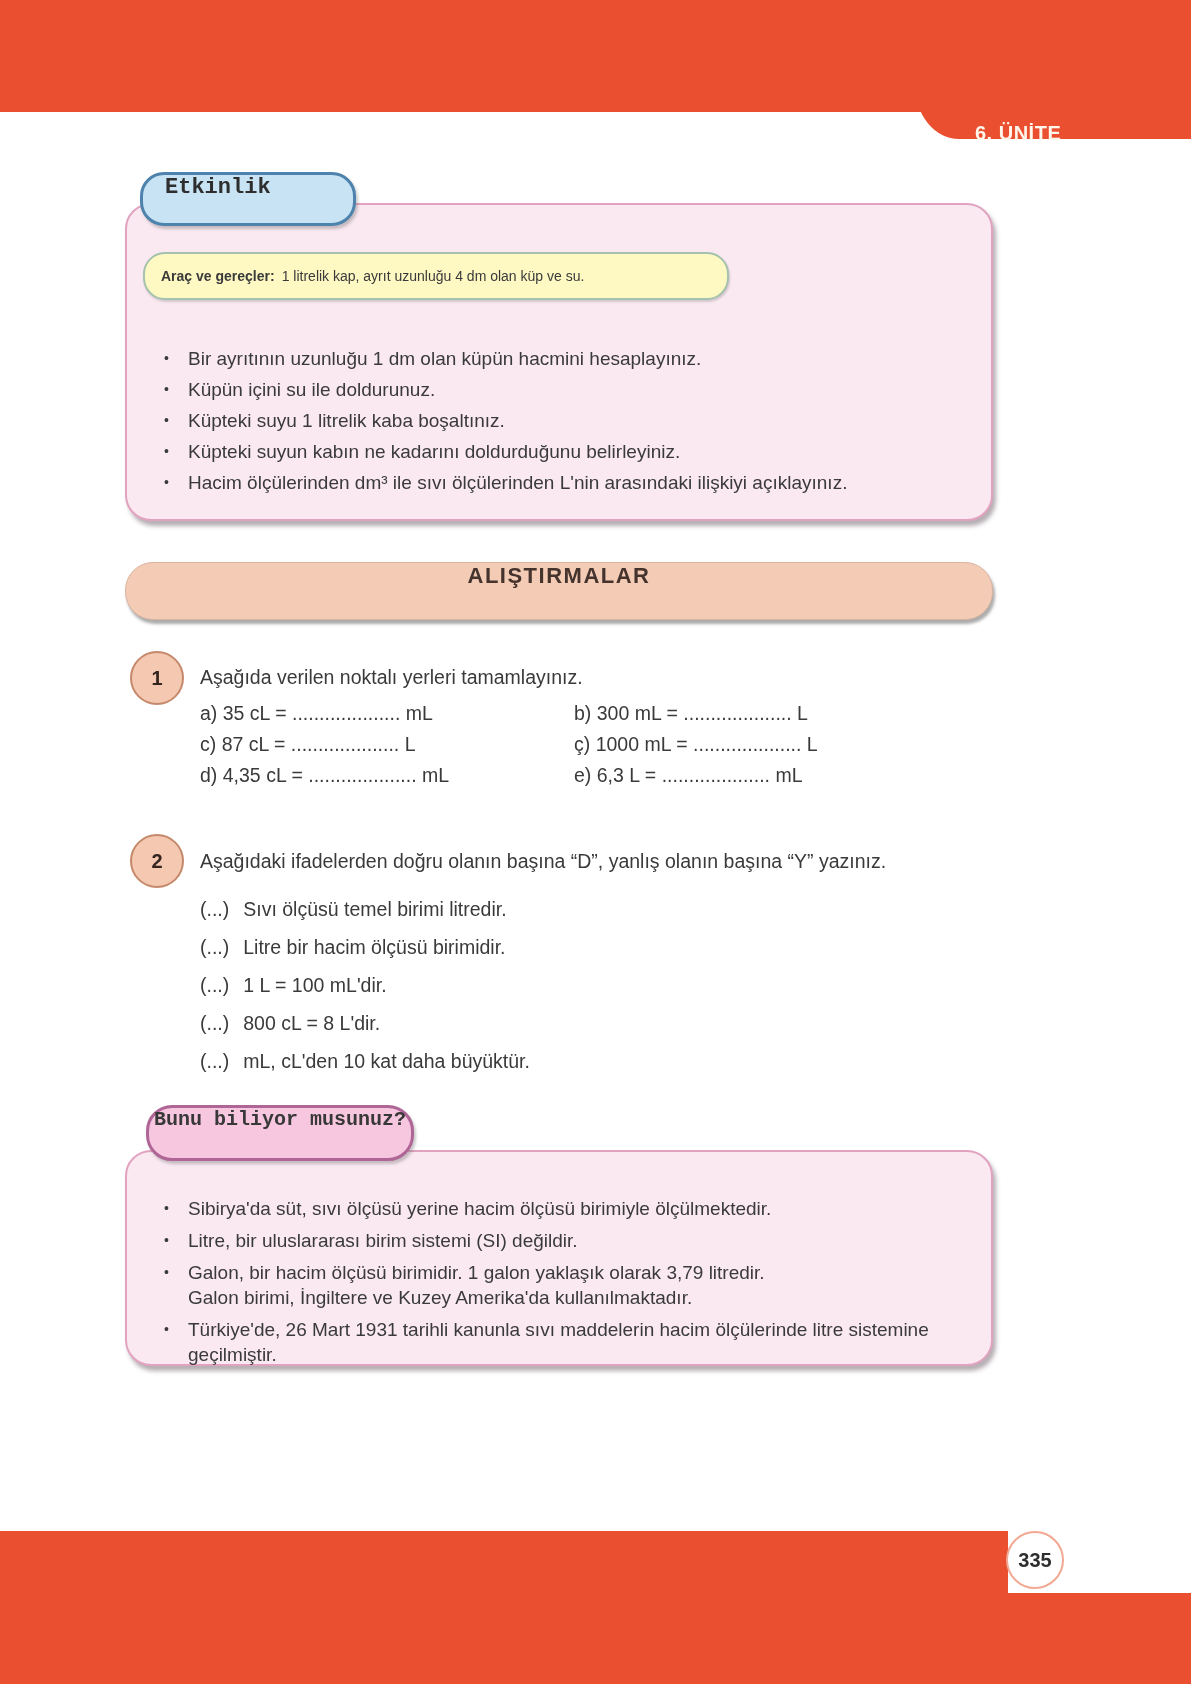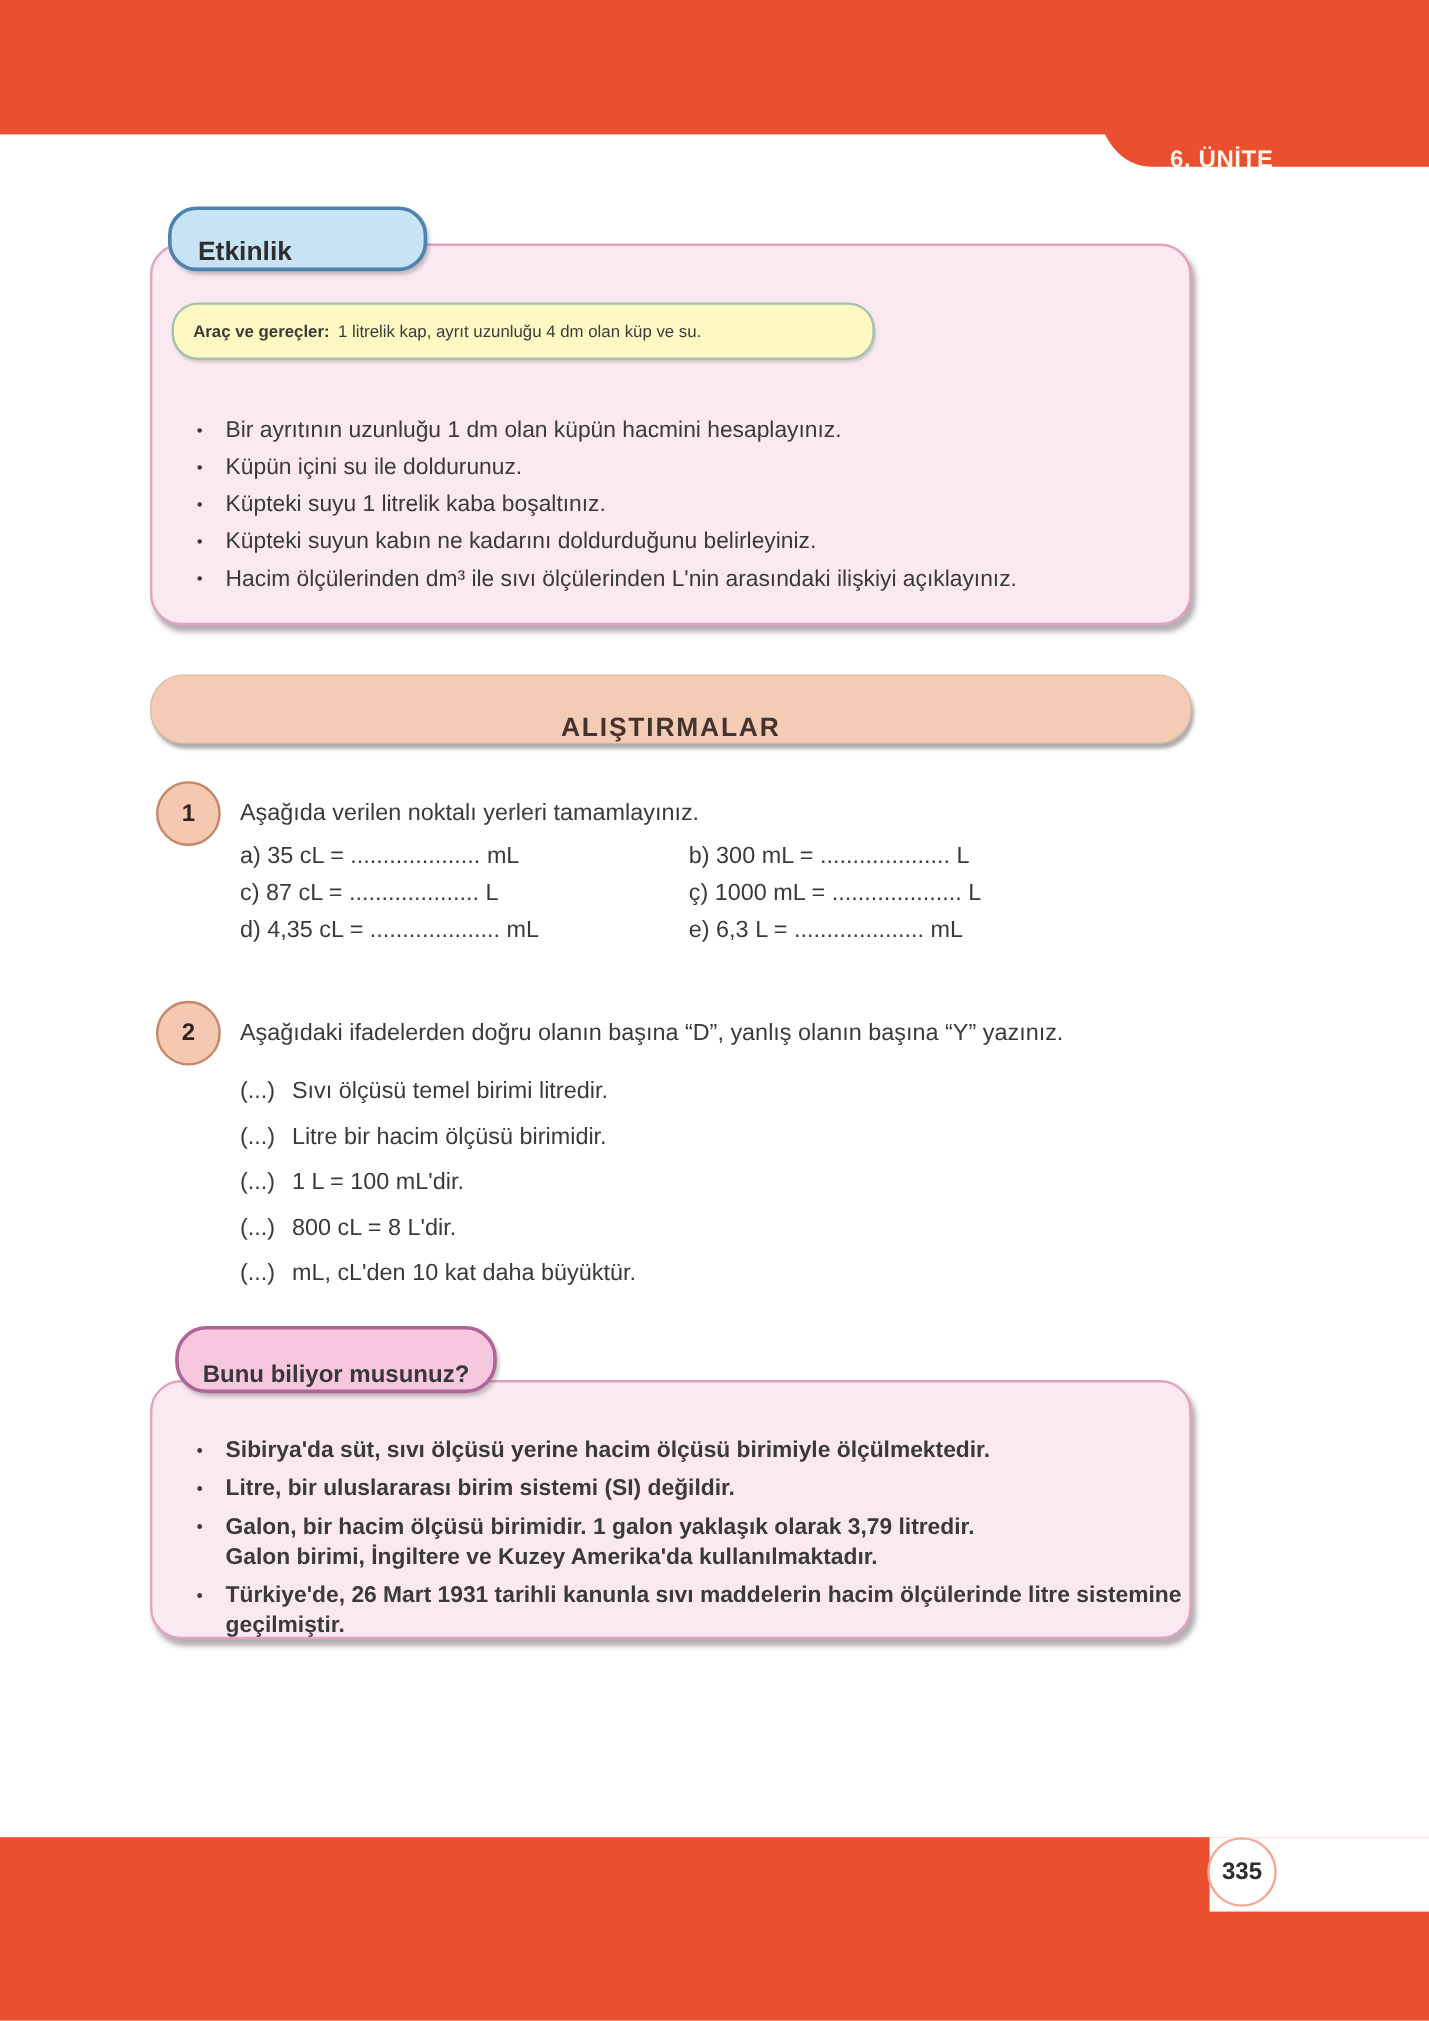--- a/index.html
+++ b/index.html
@@ -12,45 +12,45 @@
   .unit-tab{position:absolute;left:915px;top:0;width:276px;height:139px;background:#EA5030;
     border-bottom-left-radius:44px 54px;}
   .unit-tab span{position:absolute;left:60px;top:122px;font-size:20px;font-weight:bold;
     color:#FFF6EC;letter-spacing:.5px;}
   
   .panel{position:absolute;left:125px;width:864px;background:#FAE9F1;border:2px solid #E2A3C0;
     border-radius:26px;box-shadow:3px 5px 4px rgba(110,95,105,.5);}
   #activity-panel{top:203px;height:314px;}
   #facts-panel{top:1150px;height:212px;}
   
-  .bubble{position:absolute;display:flex;align-items:flex-end;box-shadow:2px 3px 3px rgba(100,100,100,.35);}
+  .bubble{position:absolute;display:flex;align-items:flex-start;box-shadow:2px 3px 3px rgba(100,100,100,.35);font-family:Liberation Mono, monospace;}
   #activity-bubble{left:140px;top:172px;width:188px;height:48px;background:#C8E3F4;
     border:3px solid #4D83AD;border-radius:24px;padding-left:22px;
     font-size:22px;font-weight:bold;color:#2E2E2E;}
   #didyouknow-bubble{left:146px;top:1105px;width:262px;height:50px;background:#F7C7DF;
     border:3px solid #AF6596;border-radius:26px;justify-content:center;
     font-size:20px;font-weight:bold;color:#383838;}
   
   #materials-box{position:absolute;left:143px;top:252px;width:566px;height:44px;background:#fef9c3;
     border:2px solid #A5C2AE;border-radius:22px;display:flex;align-items:center;
     padding-left:16px;font-size:14px;box-shadow:1px 2px 2px rgba(120,120,120,.3);}
   #materials-box .lbl{font-weight:bold;}
   #materials-box .txt{margin-left:7px;}
   
   ul.dotlist{margin:0;padding:0;list-style:none;}
   ul.dotlist li{position:relative;padding-left:28px;line-height:25px;}
   ul.dotlist li::before{content:"•";position:absolute;left:4px;top:0;font-size:14px;color:#3a3a3a;}
   .steps{position:absolute;left:160px;top:346px;width:810px;font-size:19px;}
   .steps li{margin-bottom:6px;}
   .facts{position:absolute;left:160px;top:1196px;width:830px;font-size:19px;}
-  .facts li{margin-bottom:7px;white-space:pre-line;font-weight:bold;}
+  .facts li{margin-bottom:7px;white-space:pre-line;}
   
   #exercises-bar{position:absolute;left:125px;top:562px;width:866px;height:56px;background:#F4CBB5;
     border:1px solid #D8B5A1;border-radius:28px;box-shadow:2px 4px 3px rgba(90,90,90,.5);
-    display:flex;align-items:flex-end;justify-content:center;
+    display:flex;align-items:flex-start;justify-content:center;
     font-size:22px;font-weight:bold;letter-spacing:1.5px;color:#45342E;}
   
   .qnum{position:absolute;width:50px;height:50px;border-radius:50%;background:#F4C8B1;
     border:2px solid #C5886B;display:flex;align-items:center;justify-content:center;
     font-weight:bold;font-size:20px;color:#33241E;}
   #q1-num{left:130px;top:651px;}
   #q2-num{left:130px;top:834px;}
   .prompt{position:absolute;left:200px;font-size:19.5px;}
   #q1-prompt{top:666px;}
   #q2-prompt{top:850px;}

